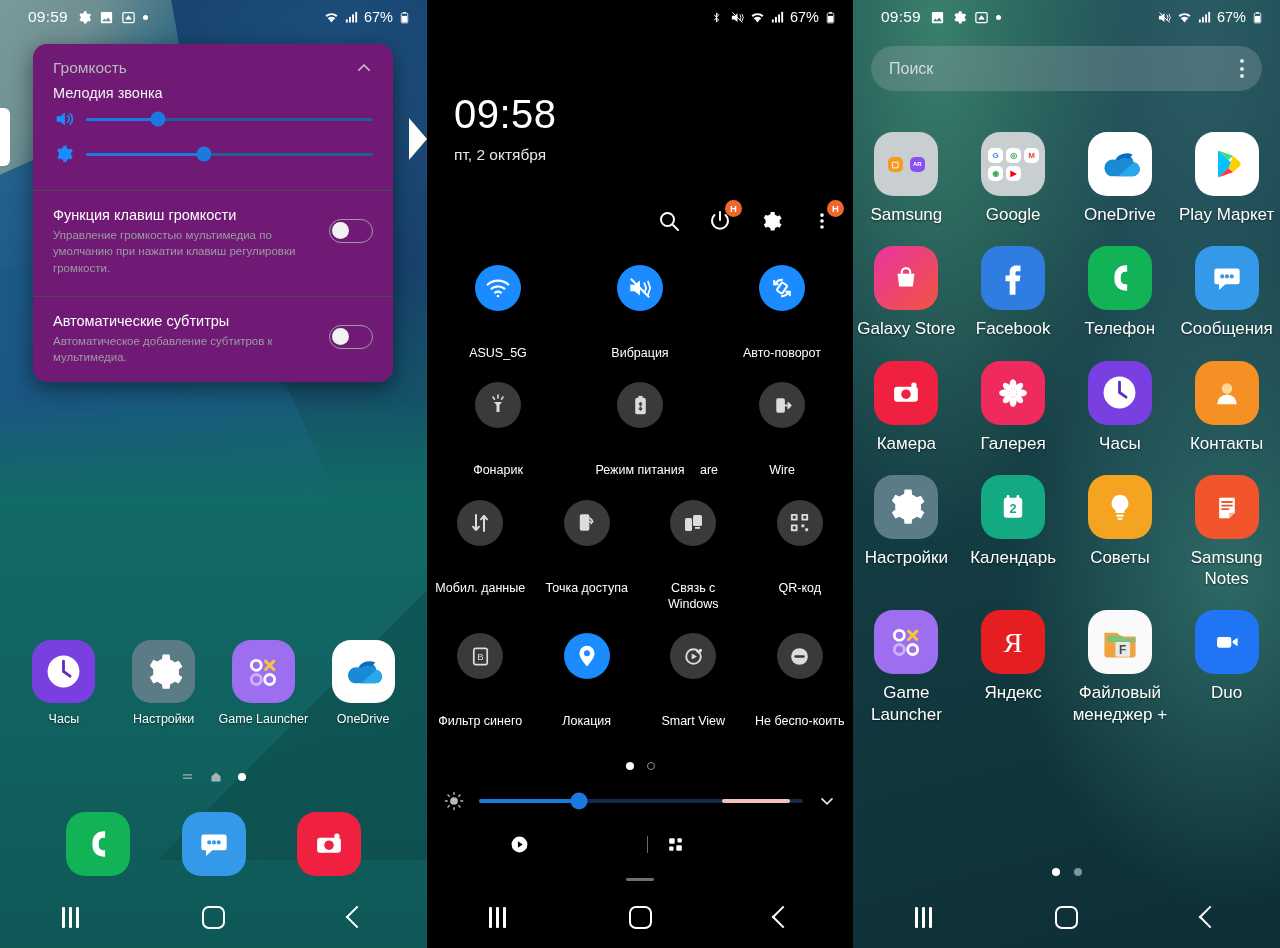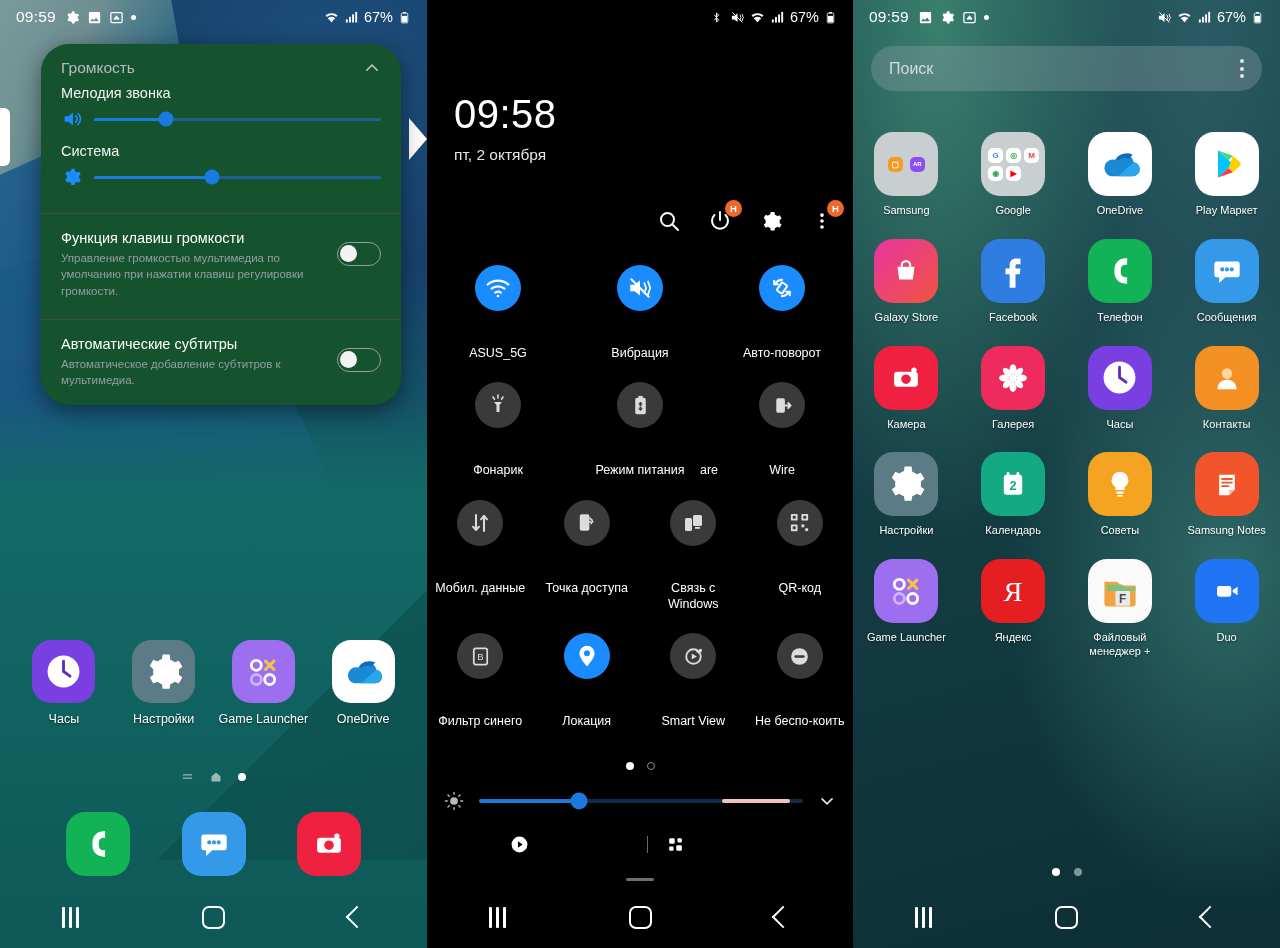--- a/index.html
+++ b/index.html
@@ -46,35 +46,35 @@
     position:absolute; inset:0;
     background:
       radial-gradient(ellipse at 20% 2%, #3a7f6c 0%, rgba(58,127,108,0) 40%),
       radial-gradient(ellipse at 82% 4%, #2a5a63 0%, rgba(42,90,99,0) 45%),
       radial-gradient(ellipse at 88% 60%, #2e6a66 0%, rgba(46,106,102,0) 42%),
       linear-gradient(165deg, #1b4e52 0%, #163f47 30%, #123a40 60%, #0d2f35 100%);
   }
 
   
   .statusbar{
-    position:absolute; top:0; left:0; right:0; height:34px;
+    position:absolute; top:0; left:12px; right:0; height:34px;
     display:flex; align-items:center; padding:0 14px 0 16px;
     color:#fff; font-size:15px; z-index:30;text-align:right;
   }
   .statusbar .time{ font-size:15.5px; letter-spacing:.2px; }
   .sb-icons-left{ display:flex; align-items:center; gap:7px; margin-left:9px; }
   .sb-right{ margin-left:auto; display:flex; align-items:center; gap:5px; font-size:14.5px; }
   .sb-ic{ width:15px; height:15px; display:inline-block; }
   .dotmini{ width:5px;height:5px;border-radius:50%;background:#fff;display:inline-block; }
 
   
   .voldlg{
     position:absolute; left:33px; top:44px; width:360px;
-    background:#14532d; border-radius:28px; color:#fff;
-    box-shadow:0 6px 22px rgba(0,0,0,.45); z-index:25;margin-left:8px;
+    background:#701a75; border-radius:14px; color:#fff;
+    box-shadow:0 6px 22px rgba(0,0,0,.45); z-index:25;
   }
   .vol-head{
     display:flex; align-items:center; justify-content:space-between;
     padding:15px 20px 8px 20px;
   }
   .vol-head .t{ color:#b8bbbe; font-size:15.5px; }
   .chev-up{ width:18px;height:18px; }
   .vol-body{ padding:0 20px 8px 20px; }
   .vrow{ margin-bottom:13px; }
   .vrow .lbl{ font-size:14.5px; color:#f2f3f4; margin-bottom:7px; }
@@ -161,21 +161,21 @@
              background:rgba(158,172,178,.30); border-radius:23px;
              display:flex; align-items:center; padding:0 18px; }
   .searchbar .ph{ color:#d4dcde; font-size:16px; }
   .kebab{ margin-left:auto; display:flex; flex-direction:column; gap:3.5px; }
   .kebab i{ width:4px;height:4px;border-radius:50%;background:#e2e8ea; display:block; }
   .drawer{ position:absolute; left:0; right:0; top:132px; }
   .drow{ display:flex; margin-bottom:21px; }
   .dcell{ flex:1; display:flex; flex-direction:column; align-items:center; }
   .dicon{ width:64px;height:64px;border-radius:19px;
          display:flex;align-items:center;justify-content:center; position:relative; }
-  .dlabel{ margin-top:8px; font-size:11px; color:#fff; text-align:center; line-height:1.25;
+  .dlabel{ margin-top:8px; font-size:17px; color:#fff; text-align:center; line-height:1.25;
           width:100px; text-shadow:0 1px 2px rgba(0,0,0,.55); }
   .folder{ background:#c9ced1; }
   .fgrid{ display:grid; grid-template-columns:repeat(3,1fr); gap:3px; padding:7px; width:100%;height:100%;
          align-content:center; justify-items:center; }
   .fg2{ display:grid; grid-template-columns:repeat(2,1fr); gap:4px; padding:12px; width:100%;height:100%;
        align-content:center; justify-items:center; }
   .mini{ width:15px;height:15px;border-radius:5px; display:flex;align-items:center;justify-content:center;
         font-size:8px; color:#fff; font-weight:bold;}
   .drawer-dots{ position:absolute; left:0; right:0; top:868px; display:flex; justify-content:center; gap:14px; }
   .dd{ width:8px;height:8px;border-radius:50%;background:#fff; }
@@ -265,21 +265,20 @@
             <span class="track">
               <span class="fill" style="width:25%"></span>
                 <span class="knob" style="left:25%"></span>
             </span>
           </div>
         </div>
 
 
 
         <div class="vrow">
-          <div class="lbl">Система</div>
           <div class="vline">
             <span class="vicon">
               <svg viewBox="0 0 24 24" width="20" height="20" fill="#1a8cff">
                   <path d="M12 8.5a3.5 3.5 0 100 7 3.5 3.5 0 000-7zm8.6 3.5c0-.5-.05-1-.13-1.47l2.03-1.56-2-3.46-2.4.97a8.2 8.2 0 00-2.55-1.48L15.2 2h-4l-.35 2.5c-.93.33-1.8.83-2.55 1.48l-2.4-.97-2 3.46L5.93 10.5c-.08.48-.13.97-.13 1.5s.05 1.02.13 1.5l-2.03 1.56 2 3.46 2.4-.97c.75.65 1.62 1.15 2.55 1.48l.35 2.47h4l.35-2.47a8.2 8.2 0 002.55-1.48l2.4.97 2-3.46-2.03-1.56c.08-.48.13-.97.13-1.5z"></path>
                 </svg>
             </span>
             <span class="track">
               <span class="fill" style="width:41%"></span>
                 <span class="knob" style="left:41%"></span>
             </span>

